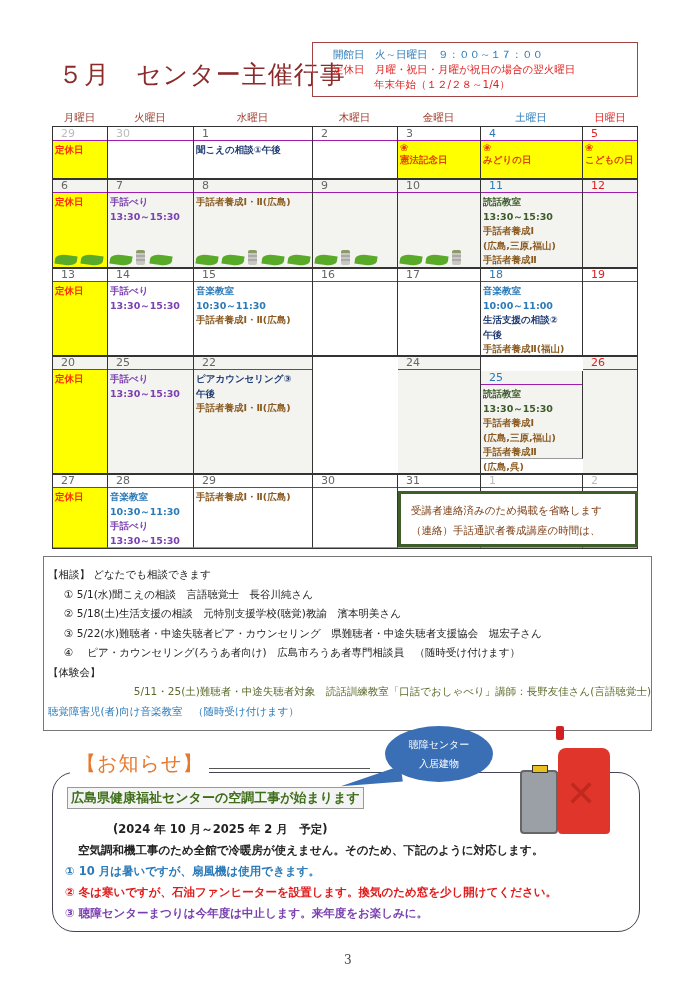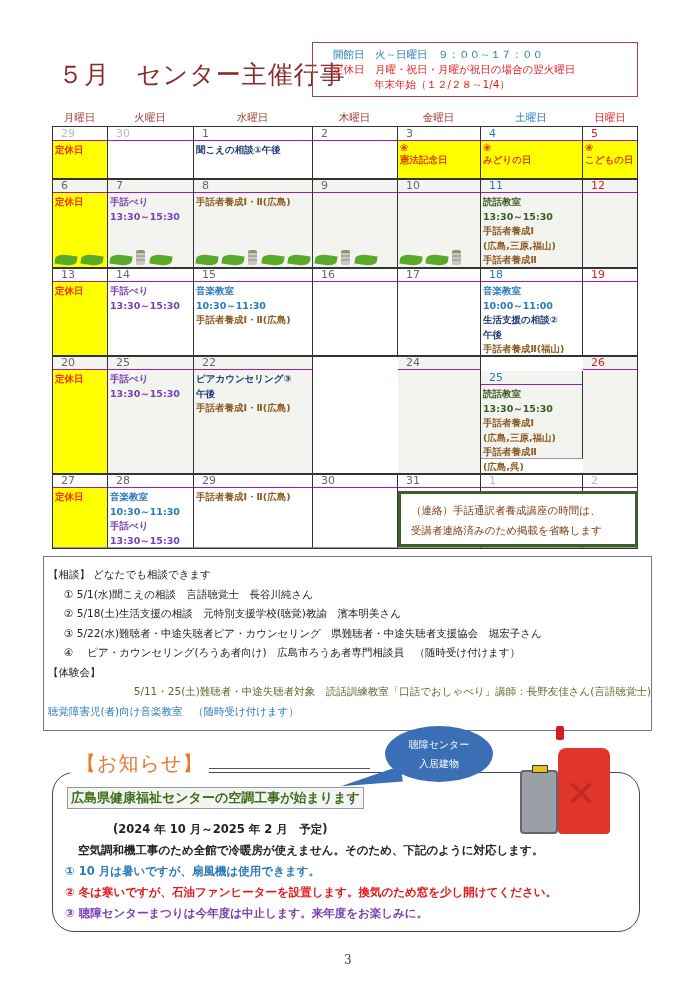--- a/index.html
+++ b/index.html
@@ -323,22 +323,22 @@
       <div class="body"></div>
     </div>
     <div class="cell" style="left: 530px; top: 347px; width: 54px; height: 74px; border-right: none;">
       <div class="daynum grey" style="background: rgb(255, 255, 255);">2</div>
       <div class="body"></div>
     </div>
     <div class="row-line" style="top: 346px;"></div>
   </div>
 
 <div class="note-box">
+  <div>受講者連絡済みのため掲載を省略します</div>
   <div>（連絡）手話通訳者養成講座の時間は、</div>
-  <div>受講者連絡済みのため掲載を省略します</div>
 </div>
 
 <div class="consult">
   <div>【相談】 どなたでも相談できます</div>
   <div class="item">①  5/1(水)聞こえの相談　言語聴覚士　長谷川純さん</div>
   <div class="item">②  5/18(土)生活支援の相談　元特別支援学校(聴覚)教諭　濱本明美さん</div>
   <div class="item">③  5/22(水)難聴者・中途失聴者ピア・カウンセリング　県難聴者・中途失聴者支援協会　堀宏子さん</div>
   <div class="item">④　 ピア・カウンセリング(ろうあ者向け)　広島市ろうあ者専門相談員　（随時受け付けます）</div>
   <div>【体験会】</div>
   <div class="green">5/11・25(土)難聴者・中途失聴者対象　読話訓練教室「口話でおしゃべり」講師：長野友佳さん(言語聴覚士)</div>

